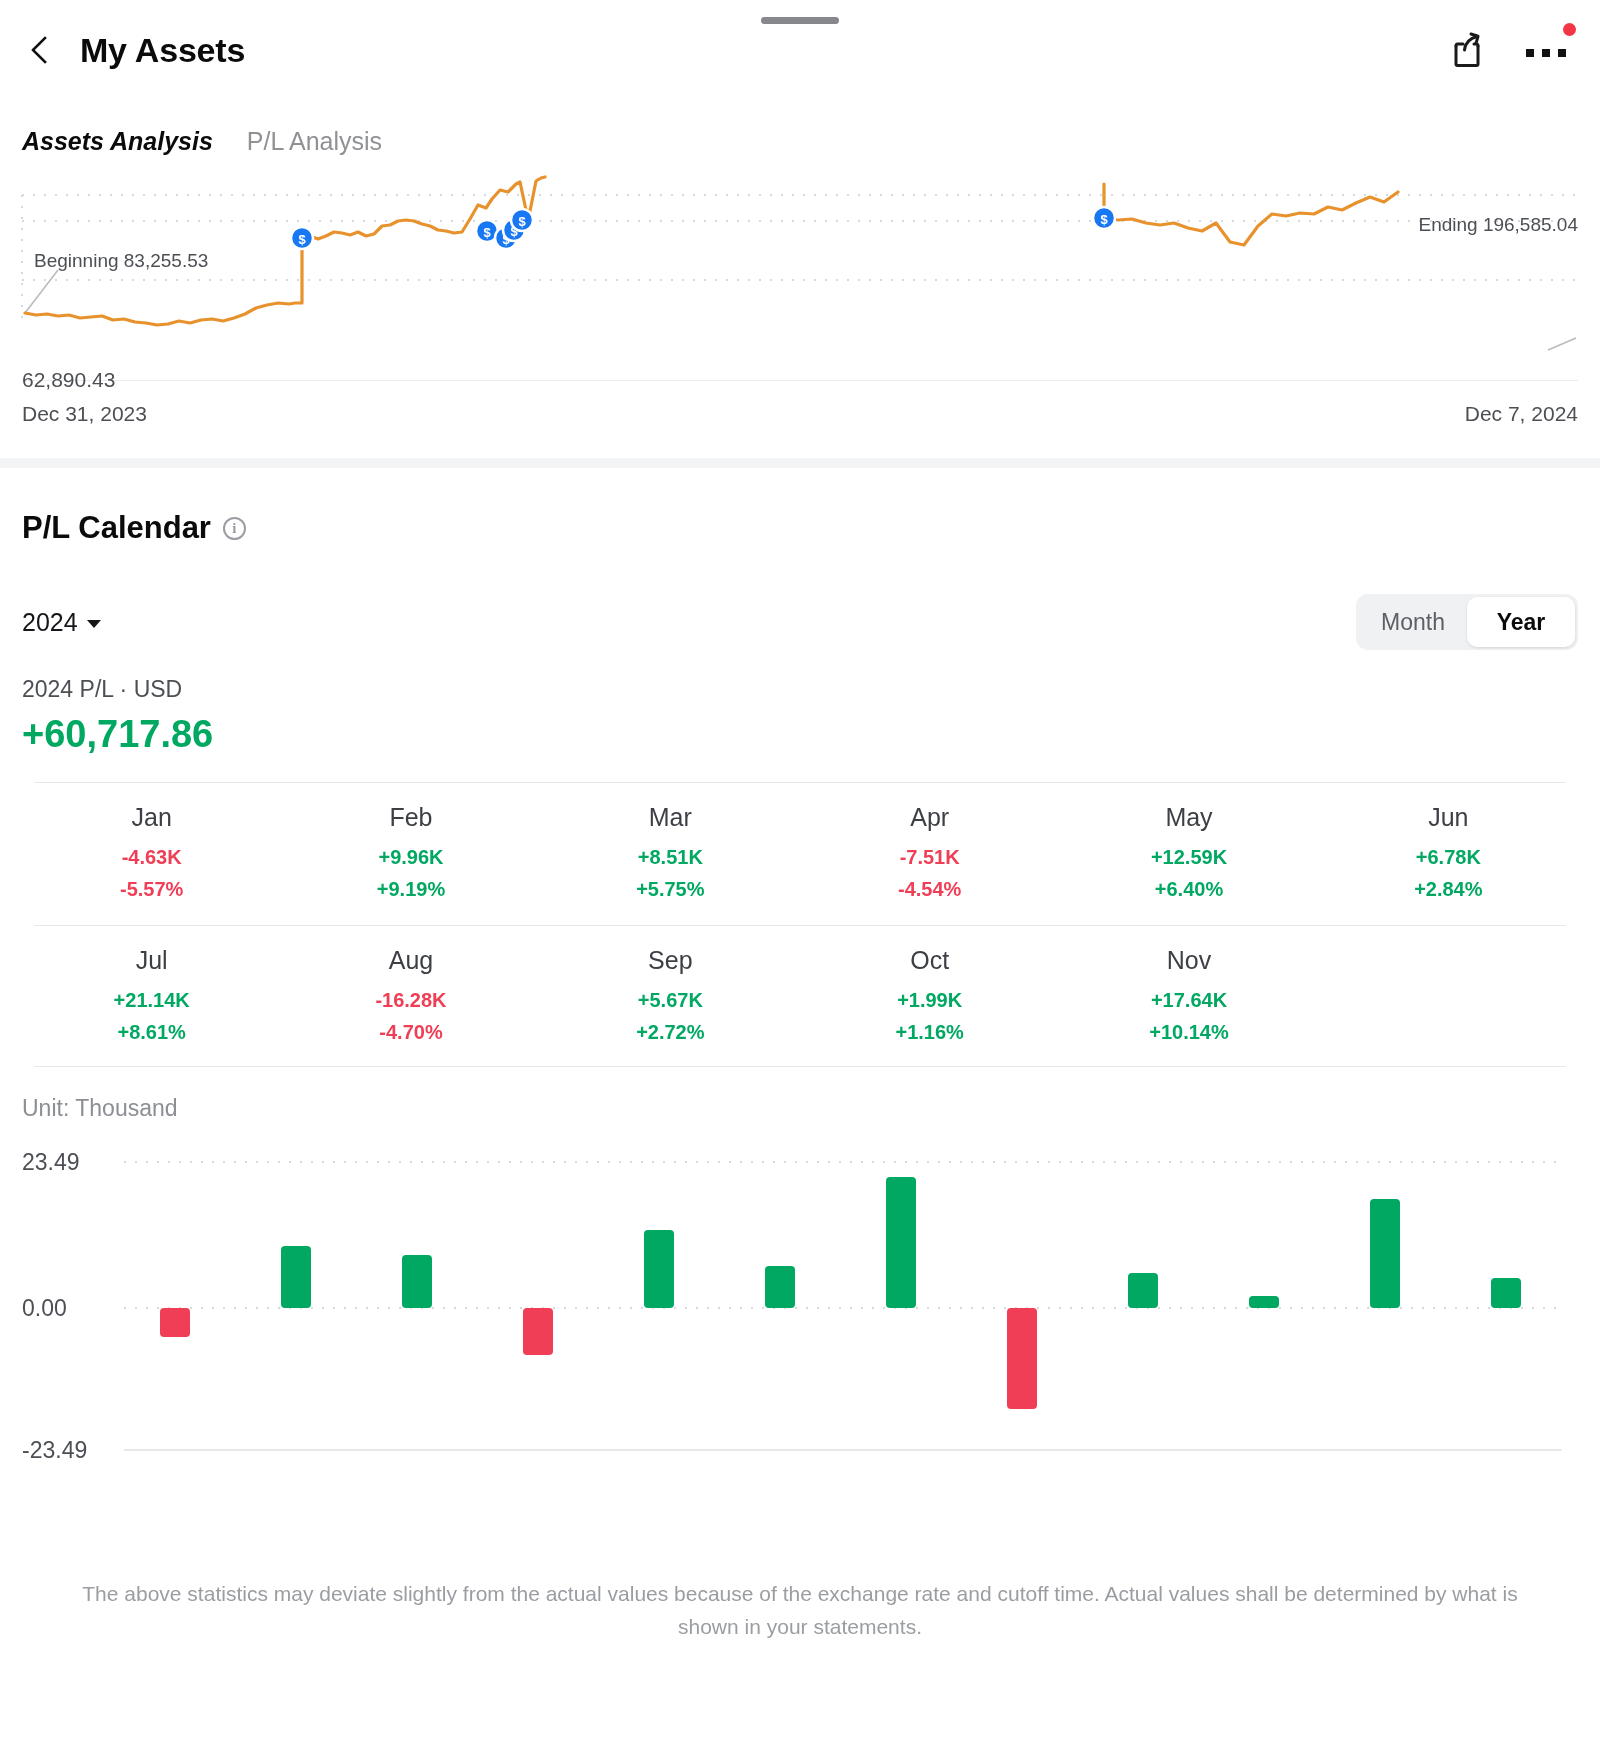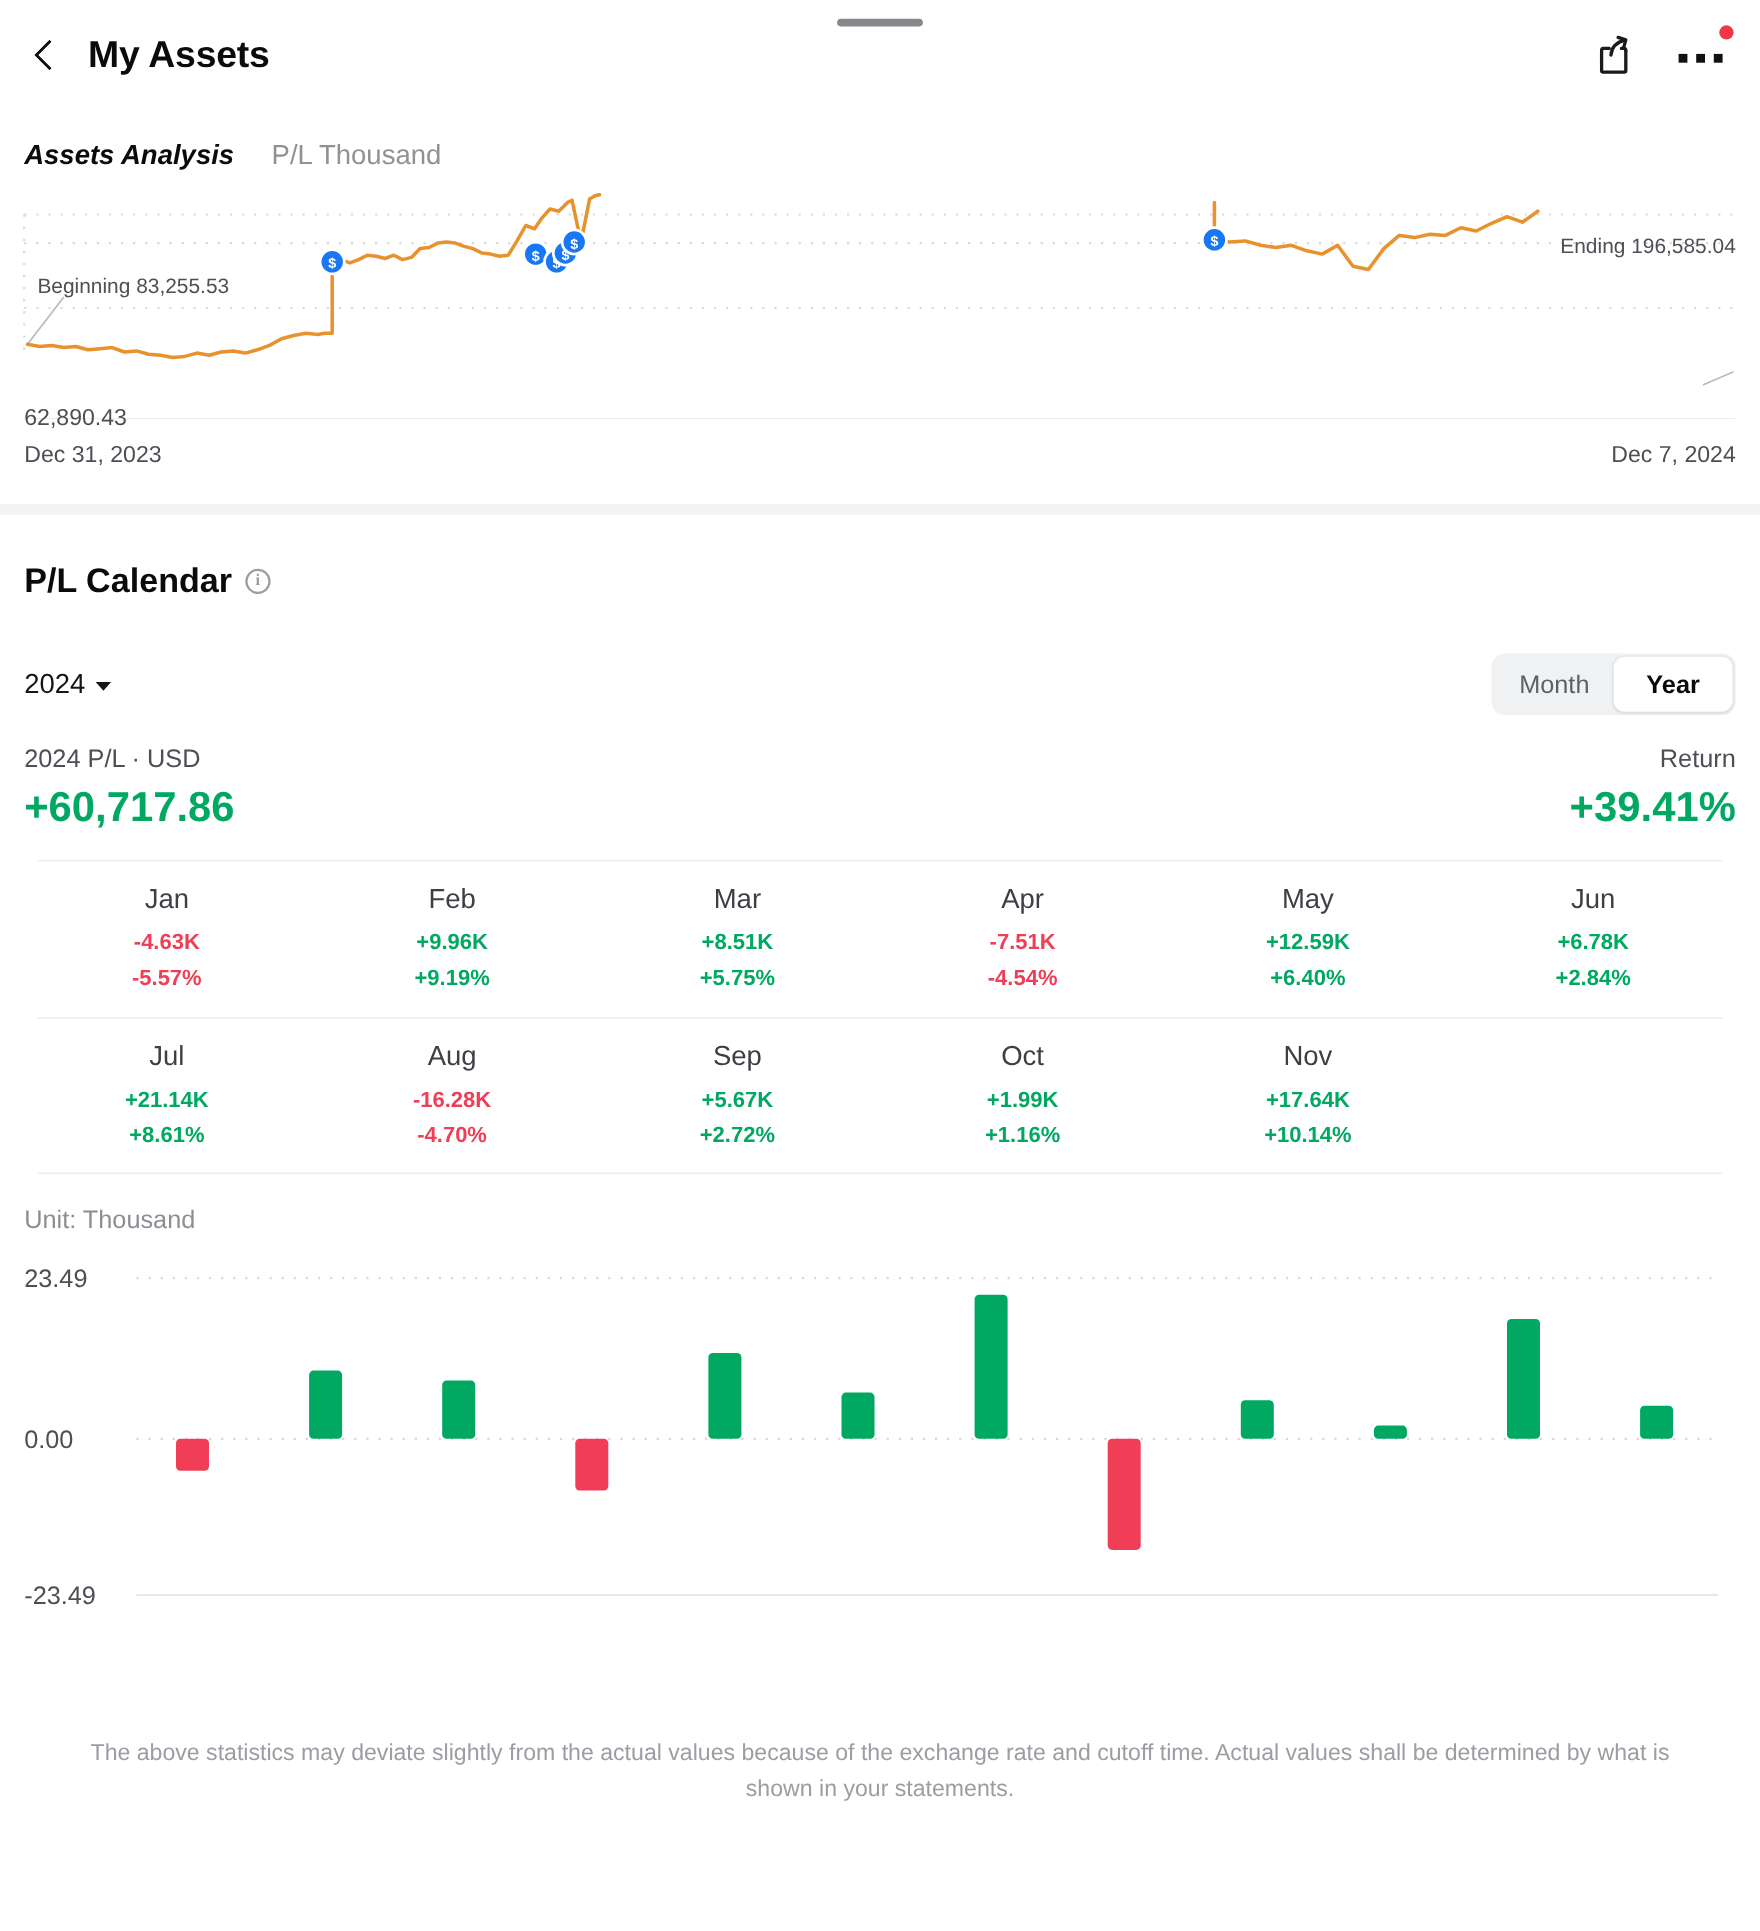--- a/index.html
+++ b/index.html
@@ -175,21 +175,21 @@
       </div>
     </div>
   </div>
 
   <div class="tabs">
     <div class="tab active">
       <span class="tab-underline"></span>
       <span>Assets Analysis</span>
     </div>
     <div class="tab inactive">
-      <span>P/L Thousand</span>
+      <span>P/L Analysis</span>
     </div>
   </div>
 
   <div class="asset-chart">
     <svg width="1600" height="200" viewBox="0 0 1600 200">
 
       <line x1="22" y1="25" x2="1578" y2="25" stroke="#d8d9dc" stroke-width="2" stroke-dasharray="2 9"></line>
       <line x1="22" y1="51" x2="1578" y2="51" stroke="#d8d9dc" stroke-width="2" stroke-dasharray="2 9"></line>
       <line x1="22" y1="110" x2="1578" y2="110" stroke="#d8d9dc" stroke-width="2" stroke-dasharray="2 9"></line>
       <line x1="22" y1="25" x2="22" y2="150" stroke="#d8d9dc" stroke-width="2" stroke-dasharray="2 9"></line>
@@ -259,24 +259,20 @@
         <div class="seg-item">Month</div>
         <div class="seg-item on">Year</div>
       </div>
     </div>
 
     <div class="summary-row">
       <div>
         <div class="sum-label">2024 P/L · USD</div>
         <div class="sum-value">+60,717.86</div>
       </div>
-      <div class="sum-right">
-        <div class="sum-label">Return</div>
-        <div class="sum-value">+39.41%</div>
-      </div>
     </div>
 
     <div class="grid-line"></div>
 
     <div class="mgrid">
       <div class="mcell">
         <div class="mname">Jan</div>
         <div class="mamt neg">-4.63K</div>
         <div class="mpct neg">-5.57%</div>
       </div>

